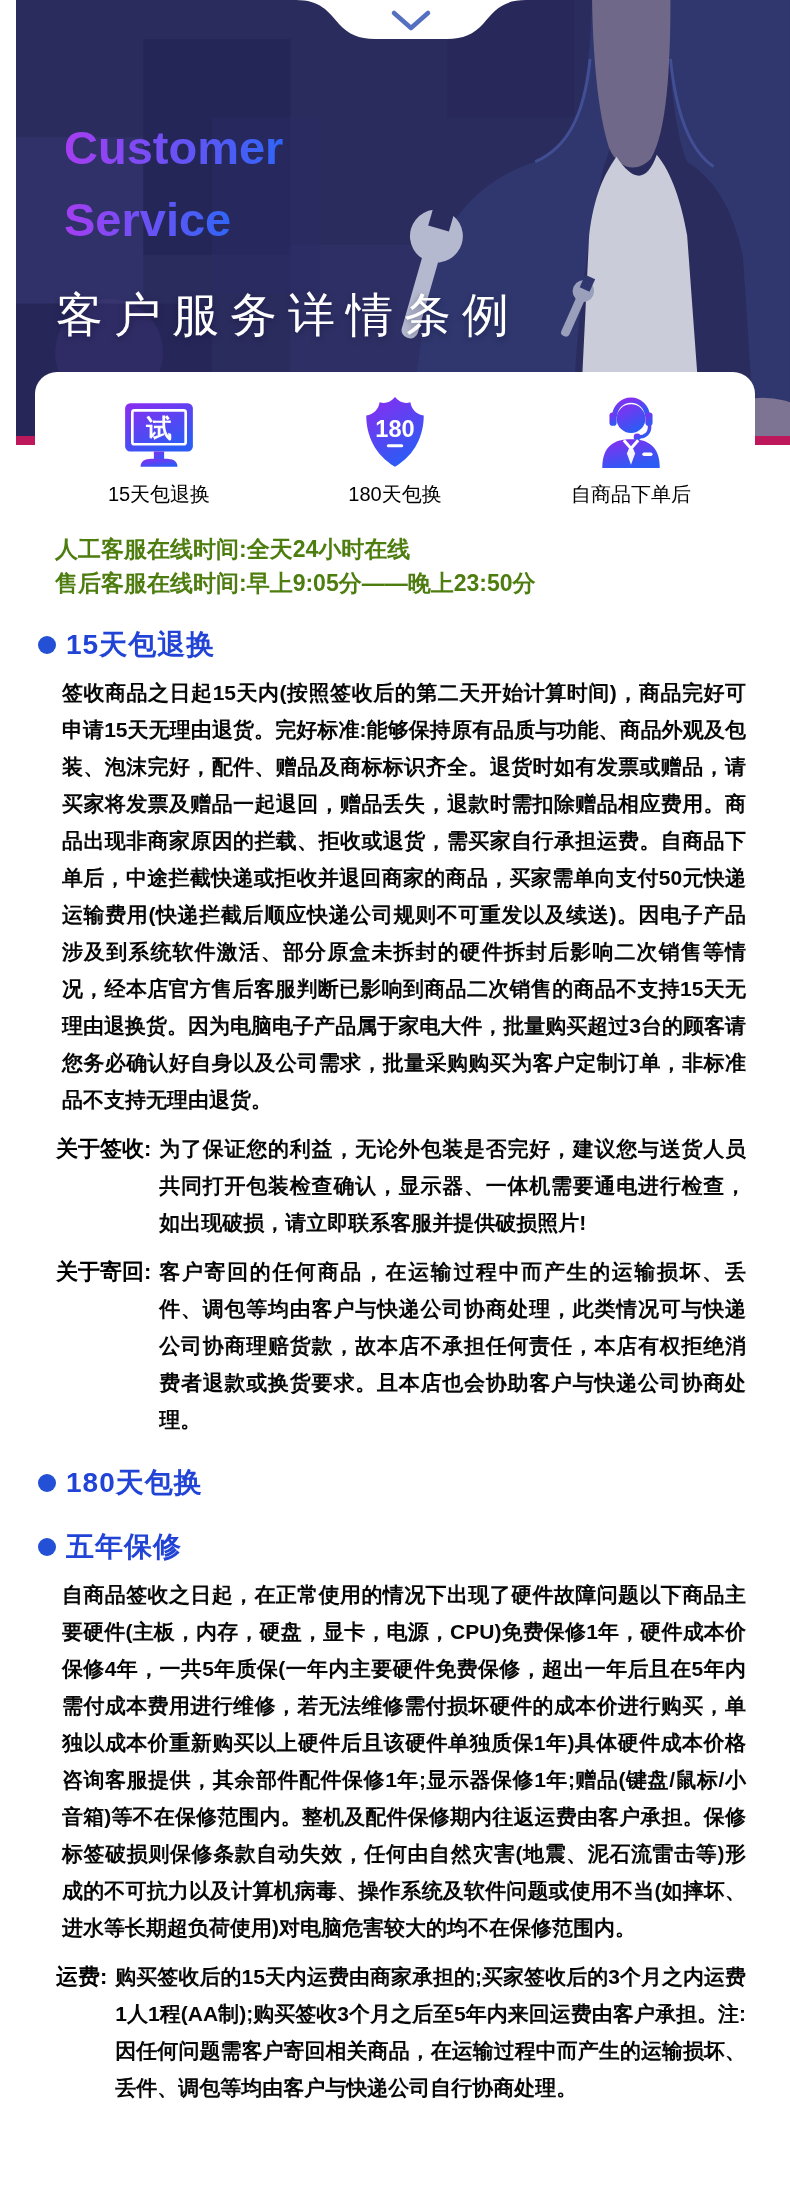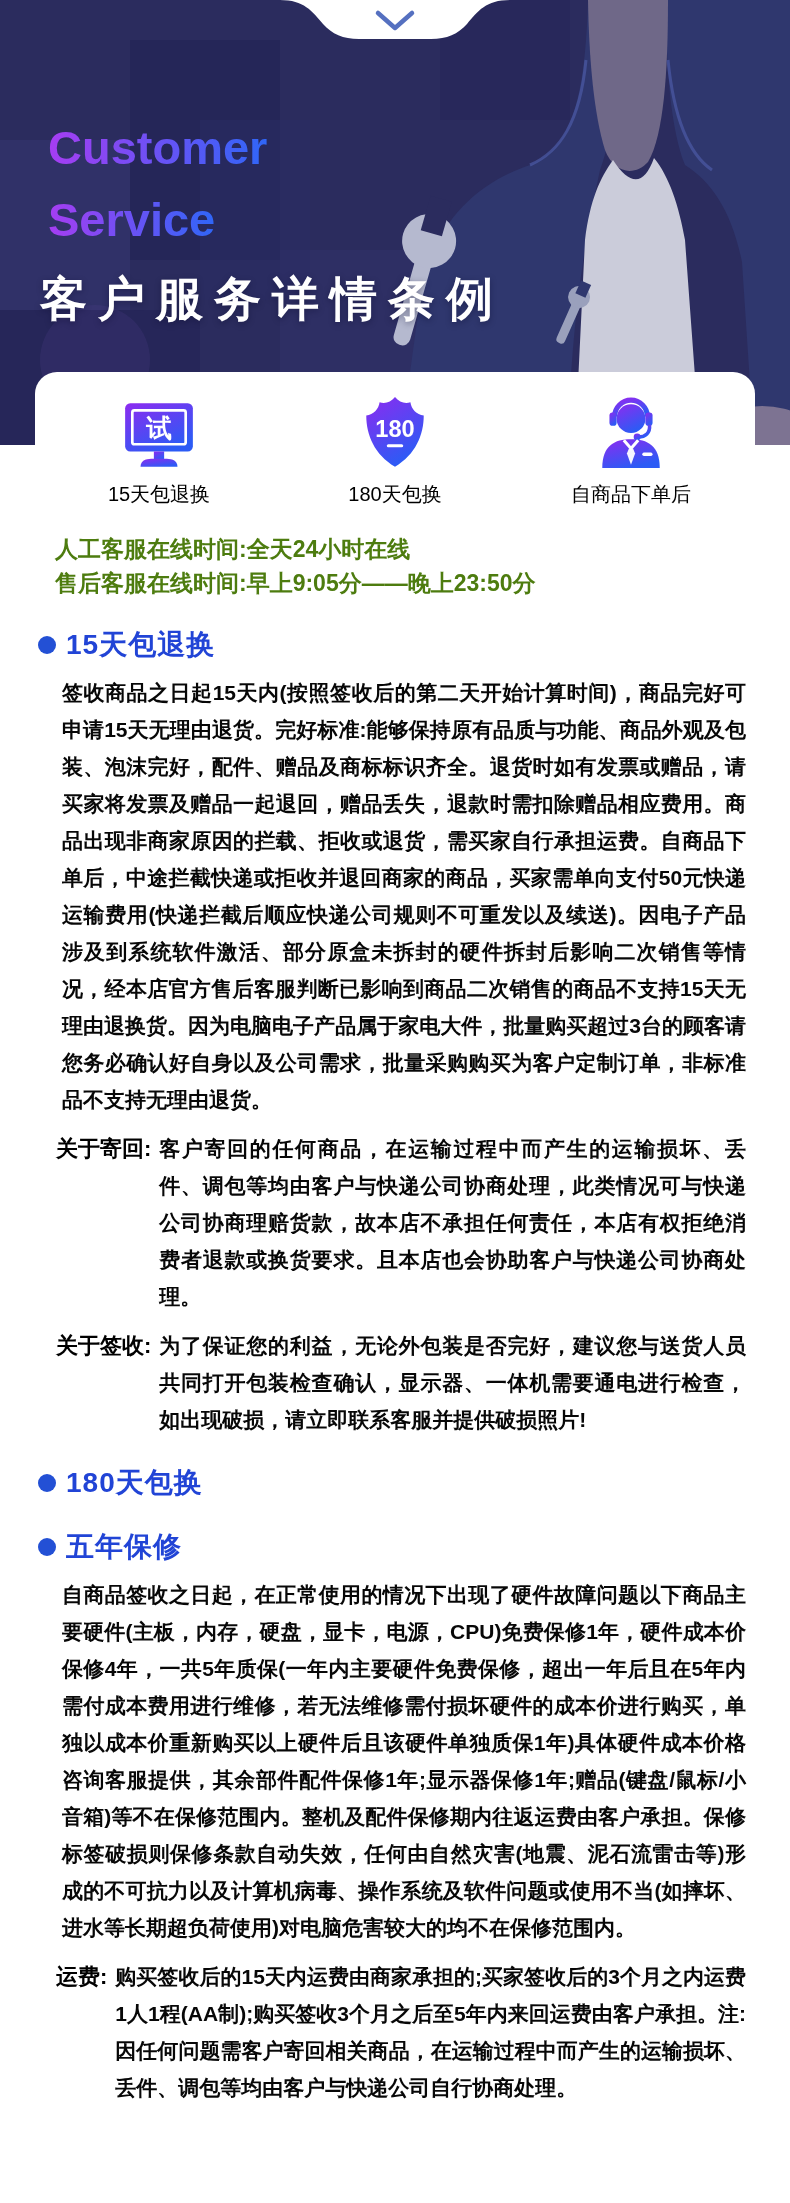--- a/index.html
+++ b/index.html
@@ -5,27 +5,27 @@
   html,body{margin:0;padding:0;}
   body{
     width:790px;
     background:#ffffff;
     font-family:"Liberation Sans","DejaVu Sans",sans-serif;
     color:#070707;
   }
   .page{width:790px;overflow:hidden;}
 
   
-  .hero{position:relative;height:445px;background:#a21caf;}
+  .hero{position:relative;height:445px;background:#be185d;margin-left:16px;}
   .hero-art{position:absolute;inset:0;display:block;}
   .notch{position:absolute;left:280px;top:0;width:230px;height:42px;}
   .title-en{position:absolute;left:44px;top:118px;}
   .title-zh{
-    position:absolute;left:40px;top:268px;
-    font-size:47px;font-weight:700;color:#ffffff;letter-spacing:11px;
+    position:absolute;left:40px;top:284px;
+    font-size:47px;font-weight:400;color:#ffffff;letter-spacing:11px;
     text-shadow:0 2px 6px rgba(10,10,40,.35);
     white-space:nowrap;
   }
 
   
   .card{
     position:relative;margin:-73px 35px 0;background:#ffffff;
     border-radius:22px;padding:22px 6px 2px;display:flex;
   }
   .feature{flex:1;display:flex;flex-direction:column;align-items:center;}
@@ -169,26 +169,26 @@
     <div>人工客服在线时间:全天24小时在线</div>
     <div>售后客服在线时间:早上9:05分——晚上23:50分</div>
   </div>
 
   <div class="section-header">
     <span class="bullet"></span>
     <span class="section-title">15天包退换</span>
   </div>
   <div class="body-text">签收商品之日起15天内(按照签收后的第二天开始计算时间)，商品完好可申请15天无理由退货。完好标准:能够保持原有品质与功能、商品外观及包装、泡沫完好，配件、赠品及商标标识齐全。退货时如有发票或赠品，请买家将发票及赠品一起退回，赠品丢失，退款时需扣除赠品相应费用。商品出现非商家原因的拦载、拒收或退货，需买家自行承担运费。自商品下单后，中途拦截快递或拒收并退回商家的商品，买家需单向支付50元快递运输费用(快递拦截后顺应快递公司规则不可重发以及续送)。因电子产品涉及到系统软件激活、部分原盒未拆封的硬件拆封后影响二次销售等情况，经本店官方售后客服判断已影响到商品二次销售的商品不支持15天无理由退换货。因为电脑电子产品属于家电大件，批量购买超过3台的顾客请您务必确认好自身以及公司需求，批量采购购买为客户定制订单，非标准品不支持无理由退货。</div>
   <div class="note">
+    <span class="note-label">关于签收:</span>
+    <span class="note-text">为了保证您的利益，无论外包装是否完好，建议您与送货人员共同打开包装检查确认，显示器、一体机需要通电进行检查，如出现破损，请立即联系客服并提供破损照片!</span>
+  </div>
+  <div class="note">
     <span class="note-label">关于寄回:</span>
     <span class="note-text">客户寄回的任何商品，在运输过程中而产生的运输损坏、丢件、调包等均由客户与快递公司协商处理，此类情况可与快递公司协商理赔货款，故本店不承担任何责任，本店有权拒绝消费者退款或换货要求。且本店也会协助客户与快递公司协商处理。</span>
-  </div>
-  <div class="note">
-    <span class="note-label">关于签收:</span>
-    <span class="note-text">为了保证您的利益，无论外包装是否完好，建议您与送货人员共同打开包装检查确认，显示器、一体机需要通电进行检查，如出现破损，请立即联系客服并提供破损照片!</span>
   </div>
 
   <div class="section-header">
     <span class="bullet"></span>
     <span class="section-title">180天包换</span>
   </div>
 
   <div class="section-header">
     <span class="bullet"></span>
     <span class="section-title">五年保修</span>

